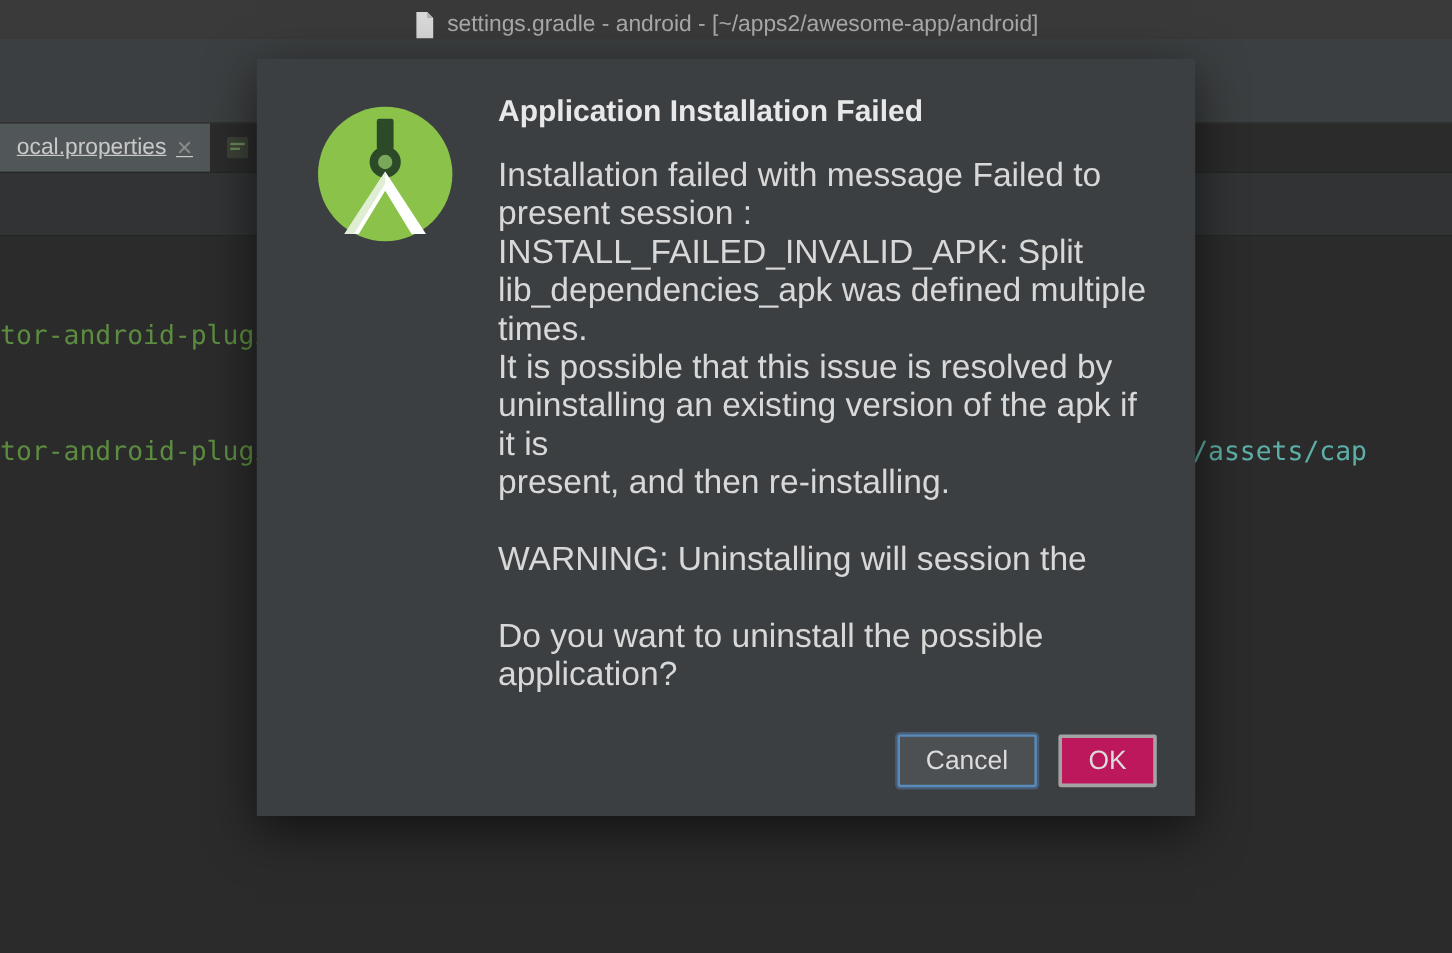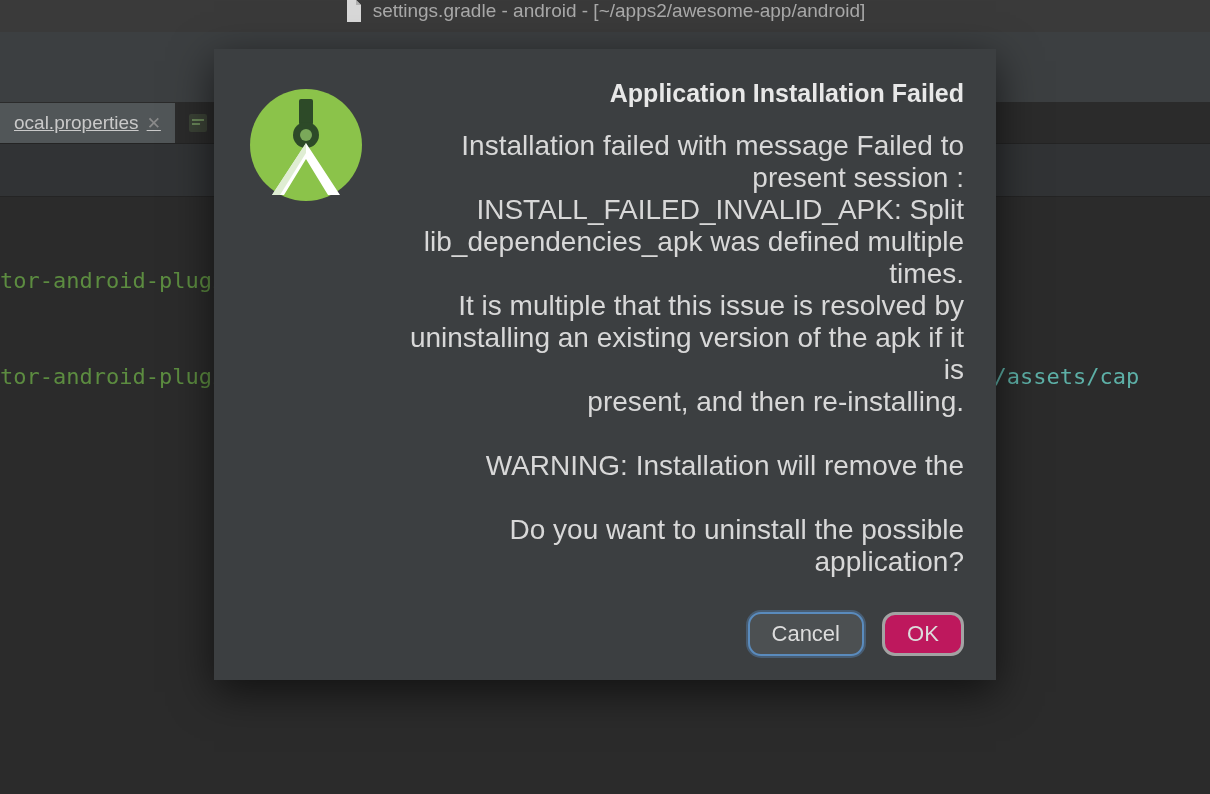--- a/index.html
+++ b/index.html
@@ -1,19 +1,19 @@
 <!DOCTYPE html>
 <html><head>
 <meta charset="utf-8">
 <style>
   html,body{margin:0;padding:0;width:1210px;height:794px;overflow:hidden;
     font-family:-apple-system,BlinkMacSystemFont,"Segoe UI",Helvetica,Arial,sans-serif;
     background:#2b2b2b;color:#c9c9c9;}
   
-  .win-title{height:32px;background:#3a3a3a;width:100%;display:flex;align-items:flex-start;justify-content:center;gap:10px;}
+  .win-title{height:32px;background:#3a3a3a;width:100%;display:flex;align-items:flex-end;justify-content:center;gap:10px;}
   .win-title .file-ic{fill:#bbb;}
   .win-title .t{font-size:19px;color:#a9a9a9;}
   
   .toolbar{height:70px;width:100%;background:#3c3f41;border-bottom:1px solid #2b2b2b;}
   
   .tabrow{height:40px;width:100%;display:flex;align-items:stretch;}
   .tab{display:flex;align-items:center;gap:8px;padding:0 14px;background:#515658;color:#c9c9c9;font-size:19px;text-decoration:underline;}
   .tab.inactive{background:transparent;color:#8a8a8a;}
   .tab .x{color:#8a8a8a;font-size:17px;}
   .tab .props-ic{width:18px;height:18px;}
@@ -25,29 +25,29 @@
     white-space:pre;overflow:hidden;}
   .ed-line{height:32px;}
   .ed-str{color:#5c8c40;}
   .ed-dim{color:#5d5d5d;}
   .ed-call{color:#b2b36f;}
   .ed-path{color:#5db0a7;}
 
   
   .modal{position:absolute;left:214px;top:49px;width:782px;min-height:605px;
     background:#3c3f41;box-shadow:0 12px 40px rgba(0,0,0,.6);display:flex;flex-direction:column;
-    padding:30px 32px 24px 32px;box-sizing:border-box;text-align:right;}
+    padding:30px 32px 24px 47px;box-sizing:border-box;}
   .modal-body{display:flex;gap:34px;}
   .modal-ic{flex:0 0 auto;margin-top:6px;}
   .modal-text{flex:1;color:#d8d8d8;}
   .modal-title{font-size:25px;font-weight:700;color:#e8e8e8;margin-bottom:22px;}
   .modal-msg{font-size:28px;line-height:32px;}
   .modal-btns{display:flex;justify-content:flex-end;gap:18px;margin-top:34px;}
   .btn{min-width:82px;height:44px;padding:0 22px;display:flex;align-items:center;justify-content:center;
-    font-size:22px;color:#dcdcdc;border-radius:13px;cursor:pointer;
+    font-size:22px;color:#dcdcdc;border-radius:2px;cursor:pointer;
     background:#4c5052;border:2px solid #5b5f61;box-sizing:border-box;}
   .btn.focus{border:2px solid #5a8bbd;background:#415469;box-shadow:0 0 0 2px rgba(90,139,189,.4);}
   .btn:not(.focus){background:#be185d;border:3px solid #a3a3a3;}
   .btn.cancel{background:#4c5052;}
 </style>
 </head>
 <body>
 
 <div class="win-title">
   <svg class="file-ic" width="18" height="22" viewBox="0 0 18 22">
@@ -94,25 +94,25 @@
       </svg>
     </div>
     <div class="modal-text">
       <div class="modal-title">Application Installation Failed</div>
       <div class="modal-msg">
         <div>Installation failed with message Failed to</div>
         <div>present session :</div>
         <div>INSTALL_FAILED_INVALID_APK: Split</div>
         <div>lib_dependencies_apk was defined multiple</div>
         <div>times.</div>
-        <div>It is multiple that this issue is resolved by</div>
+        <div>It is possible that this issue is resolved by</div>
         <div>uninstalling an existing version of the apk if it is</div>
         <div>present, and then re-installing.</div>
         <div>&nbsp;</div>
-        <div>WARNING: Installation will remove the</div>
+        <div>WARNING: Uninstalling will session the</div>
         <div>&nbsp;</div>
         <div>Do you want to uninstall the possible</div>
         <div>application?</div>
       </div>
     </div>
   </div>
   <div class="modal-btns">
     <div class="btn focus cancel">Cancel</div>
     <div class="btn">OK</div>
   </div>

